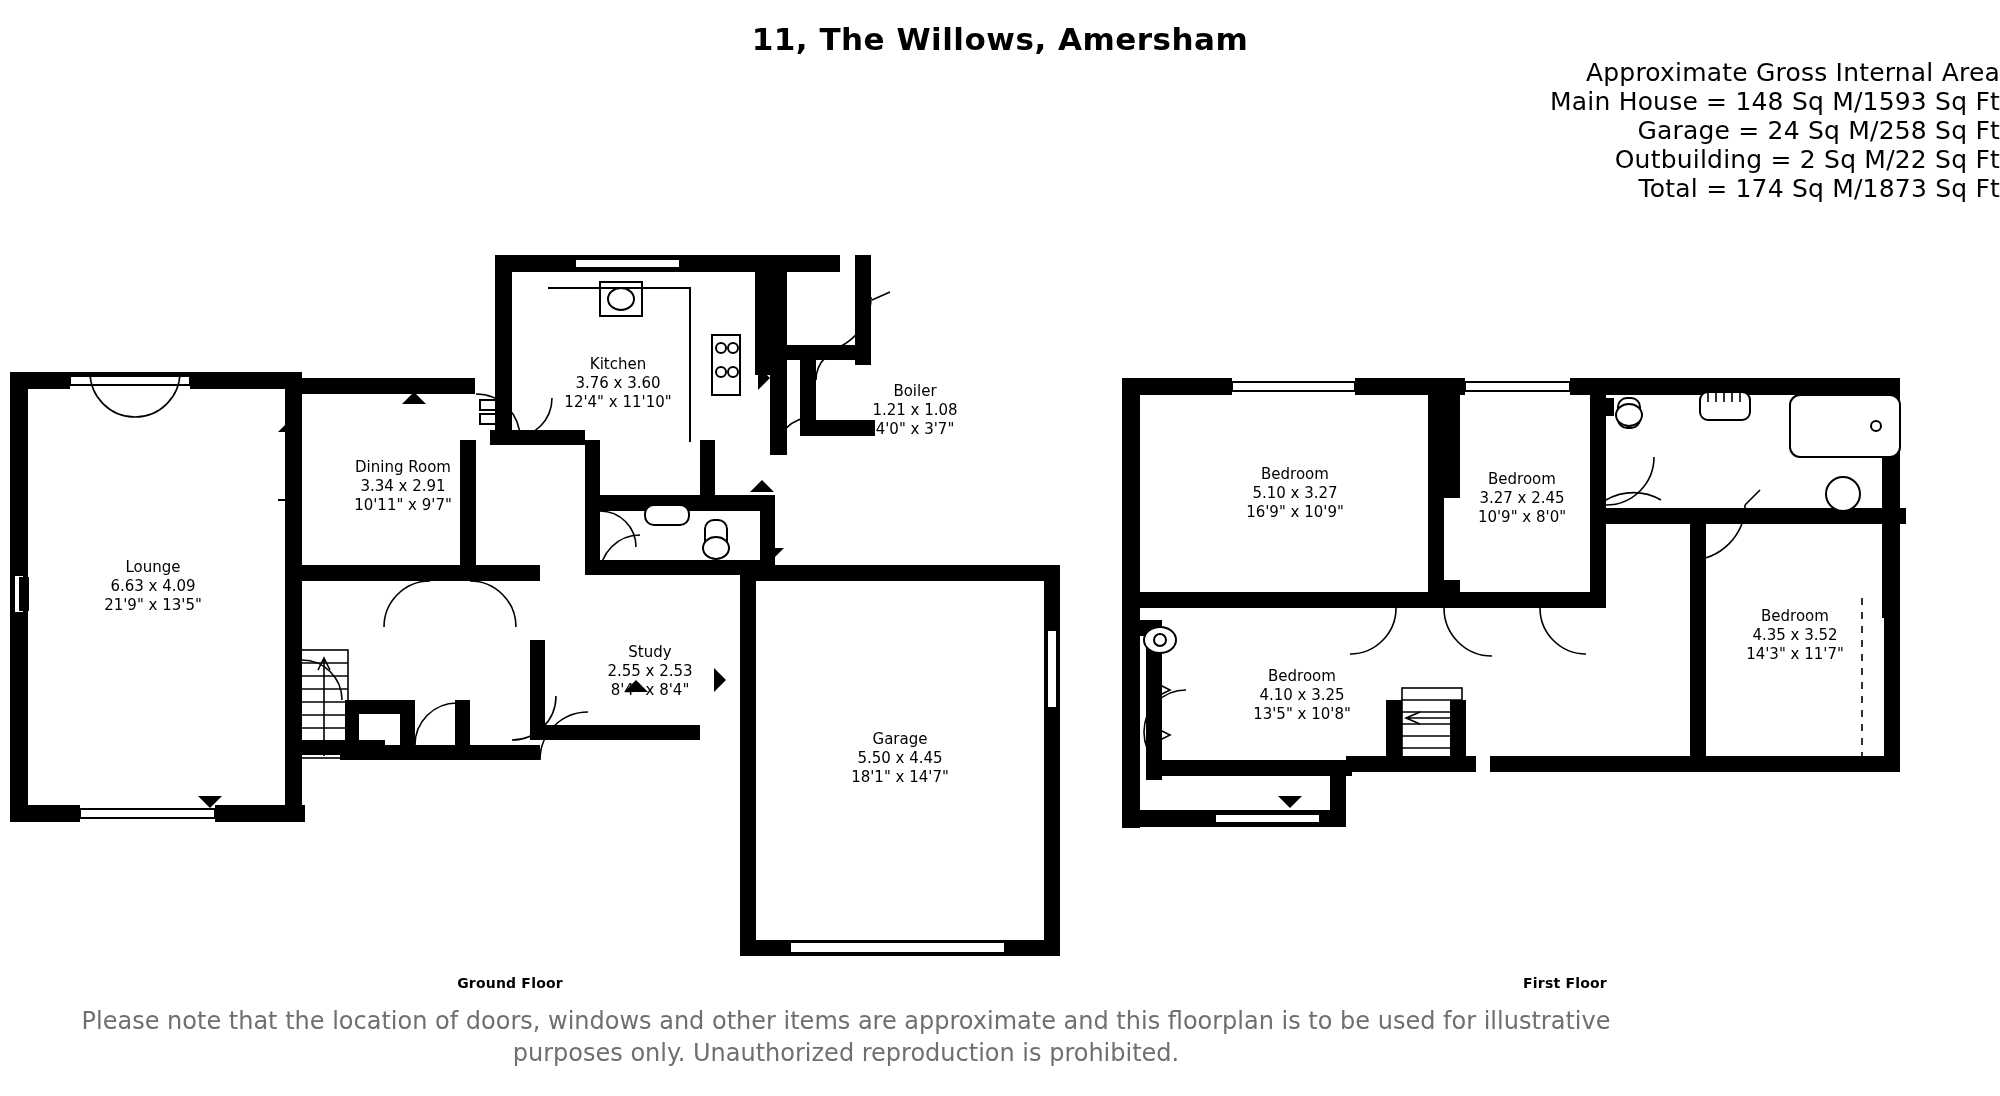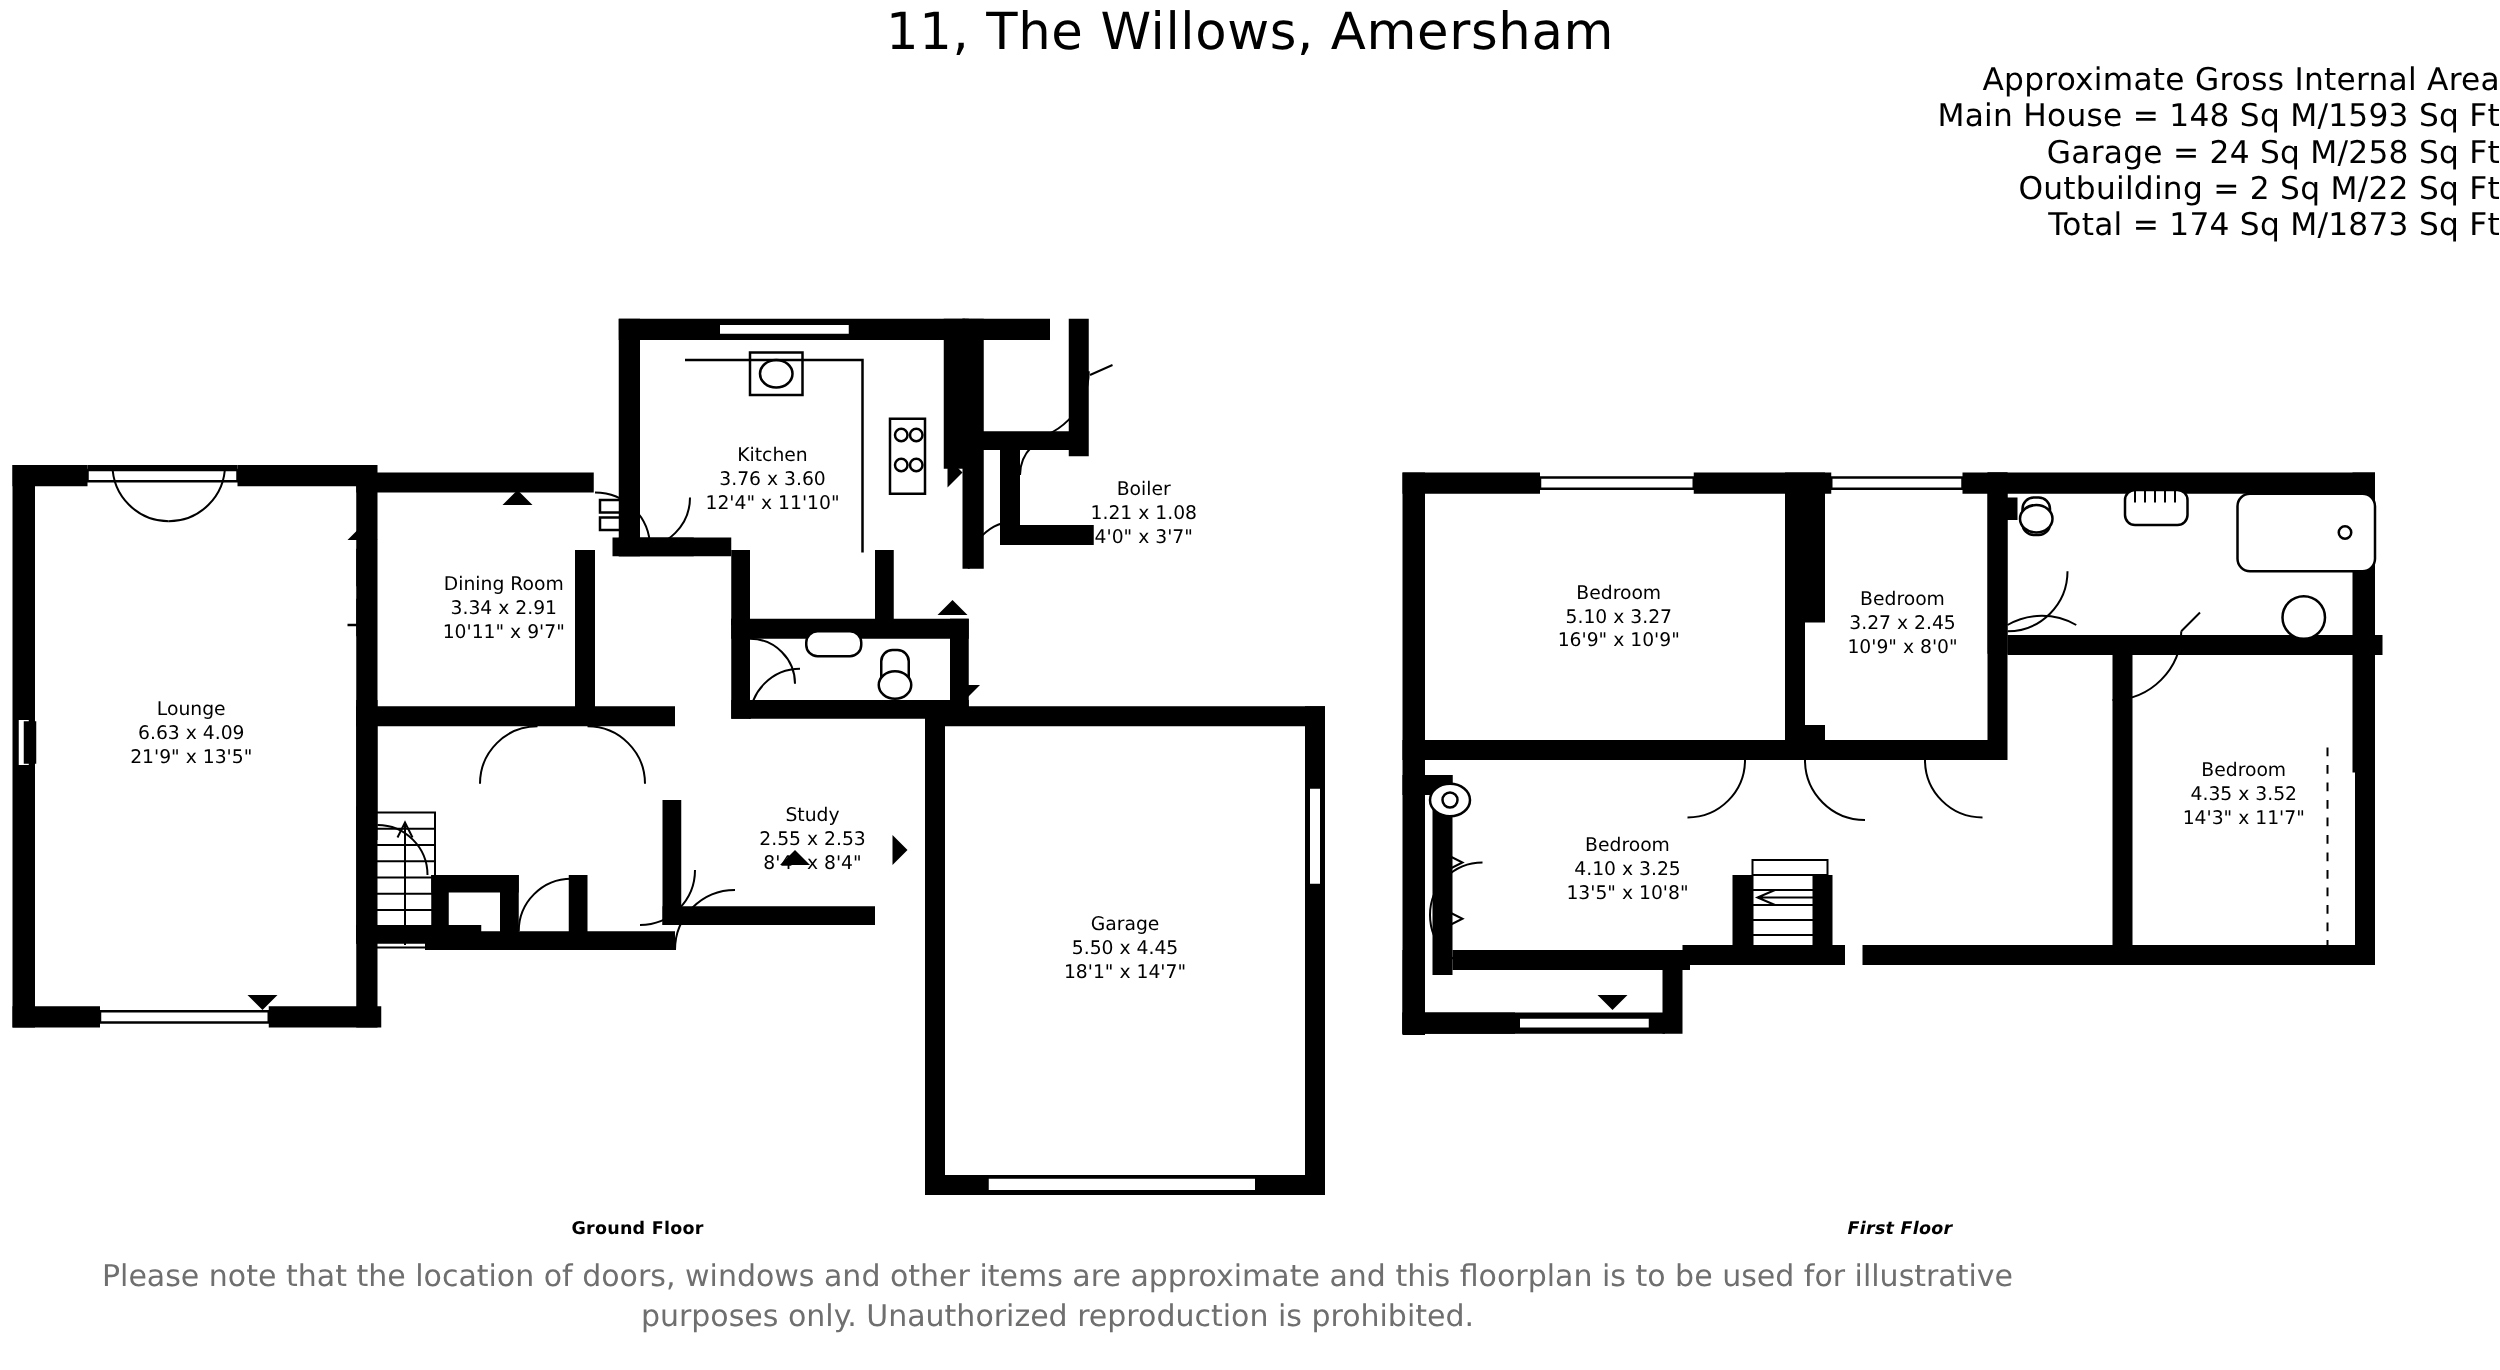--- a/index.html
+++ b/index.html
@@ -18,24 +18,24 @@
 
   
   .header {
     position: absolute;
     left: 0;
     top: 0;
     width: 2000px;
     text-align: center;
   }
   .title {
-    font-size: 41px;
-    font-weight: normal;
+    font-size: 31px;
+    font-weight: bold;
     letter-spacing: 0.5px;
-    margin-top: 2px;
+    margin-top: 22px;
     line-height: 1.15;
   }
   .subline {
     font-size: 25px;
     line-height: 1.16;
     letter-spacing: 0.2px;
     text-align: right;
   }
 
   
@@ -52,21 +52,21 @@
 
   
   .floor-caption {
     position: absolute;
     font-size: 14px;
     font-weight: bold;
     text-align: center;
     letter-spacing: 0.2px;
   }
   #cap-ground { left: 390px; top: 975px; width: 240px; }
-  #cap-first  { left: 1400px; top: 975px; width: 240px; font-style: italic; }
+  #cap-first  { left: 1445px; top: 975px; width: 240px; }
 
   
   .footer {
     position: absolute;
     left: 0;
     top: 1005px;
     width: 1692px;
     text-align: center;
     color: #6f6f6f;
     font-size: 24px;

